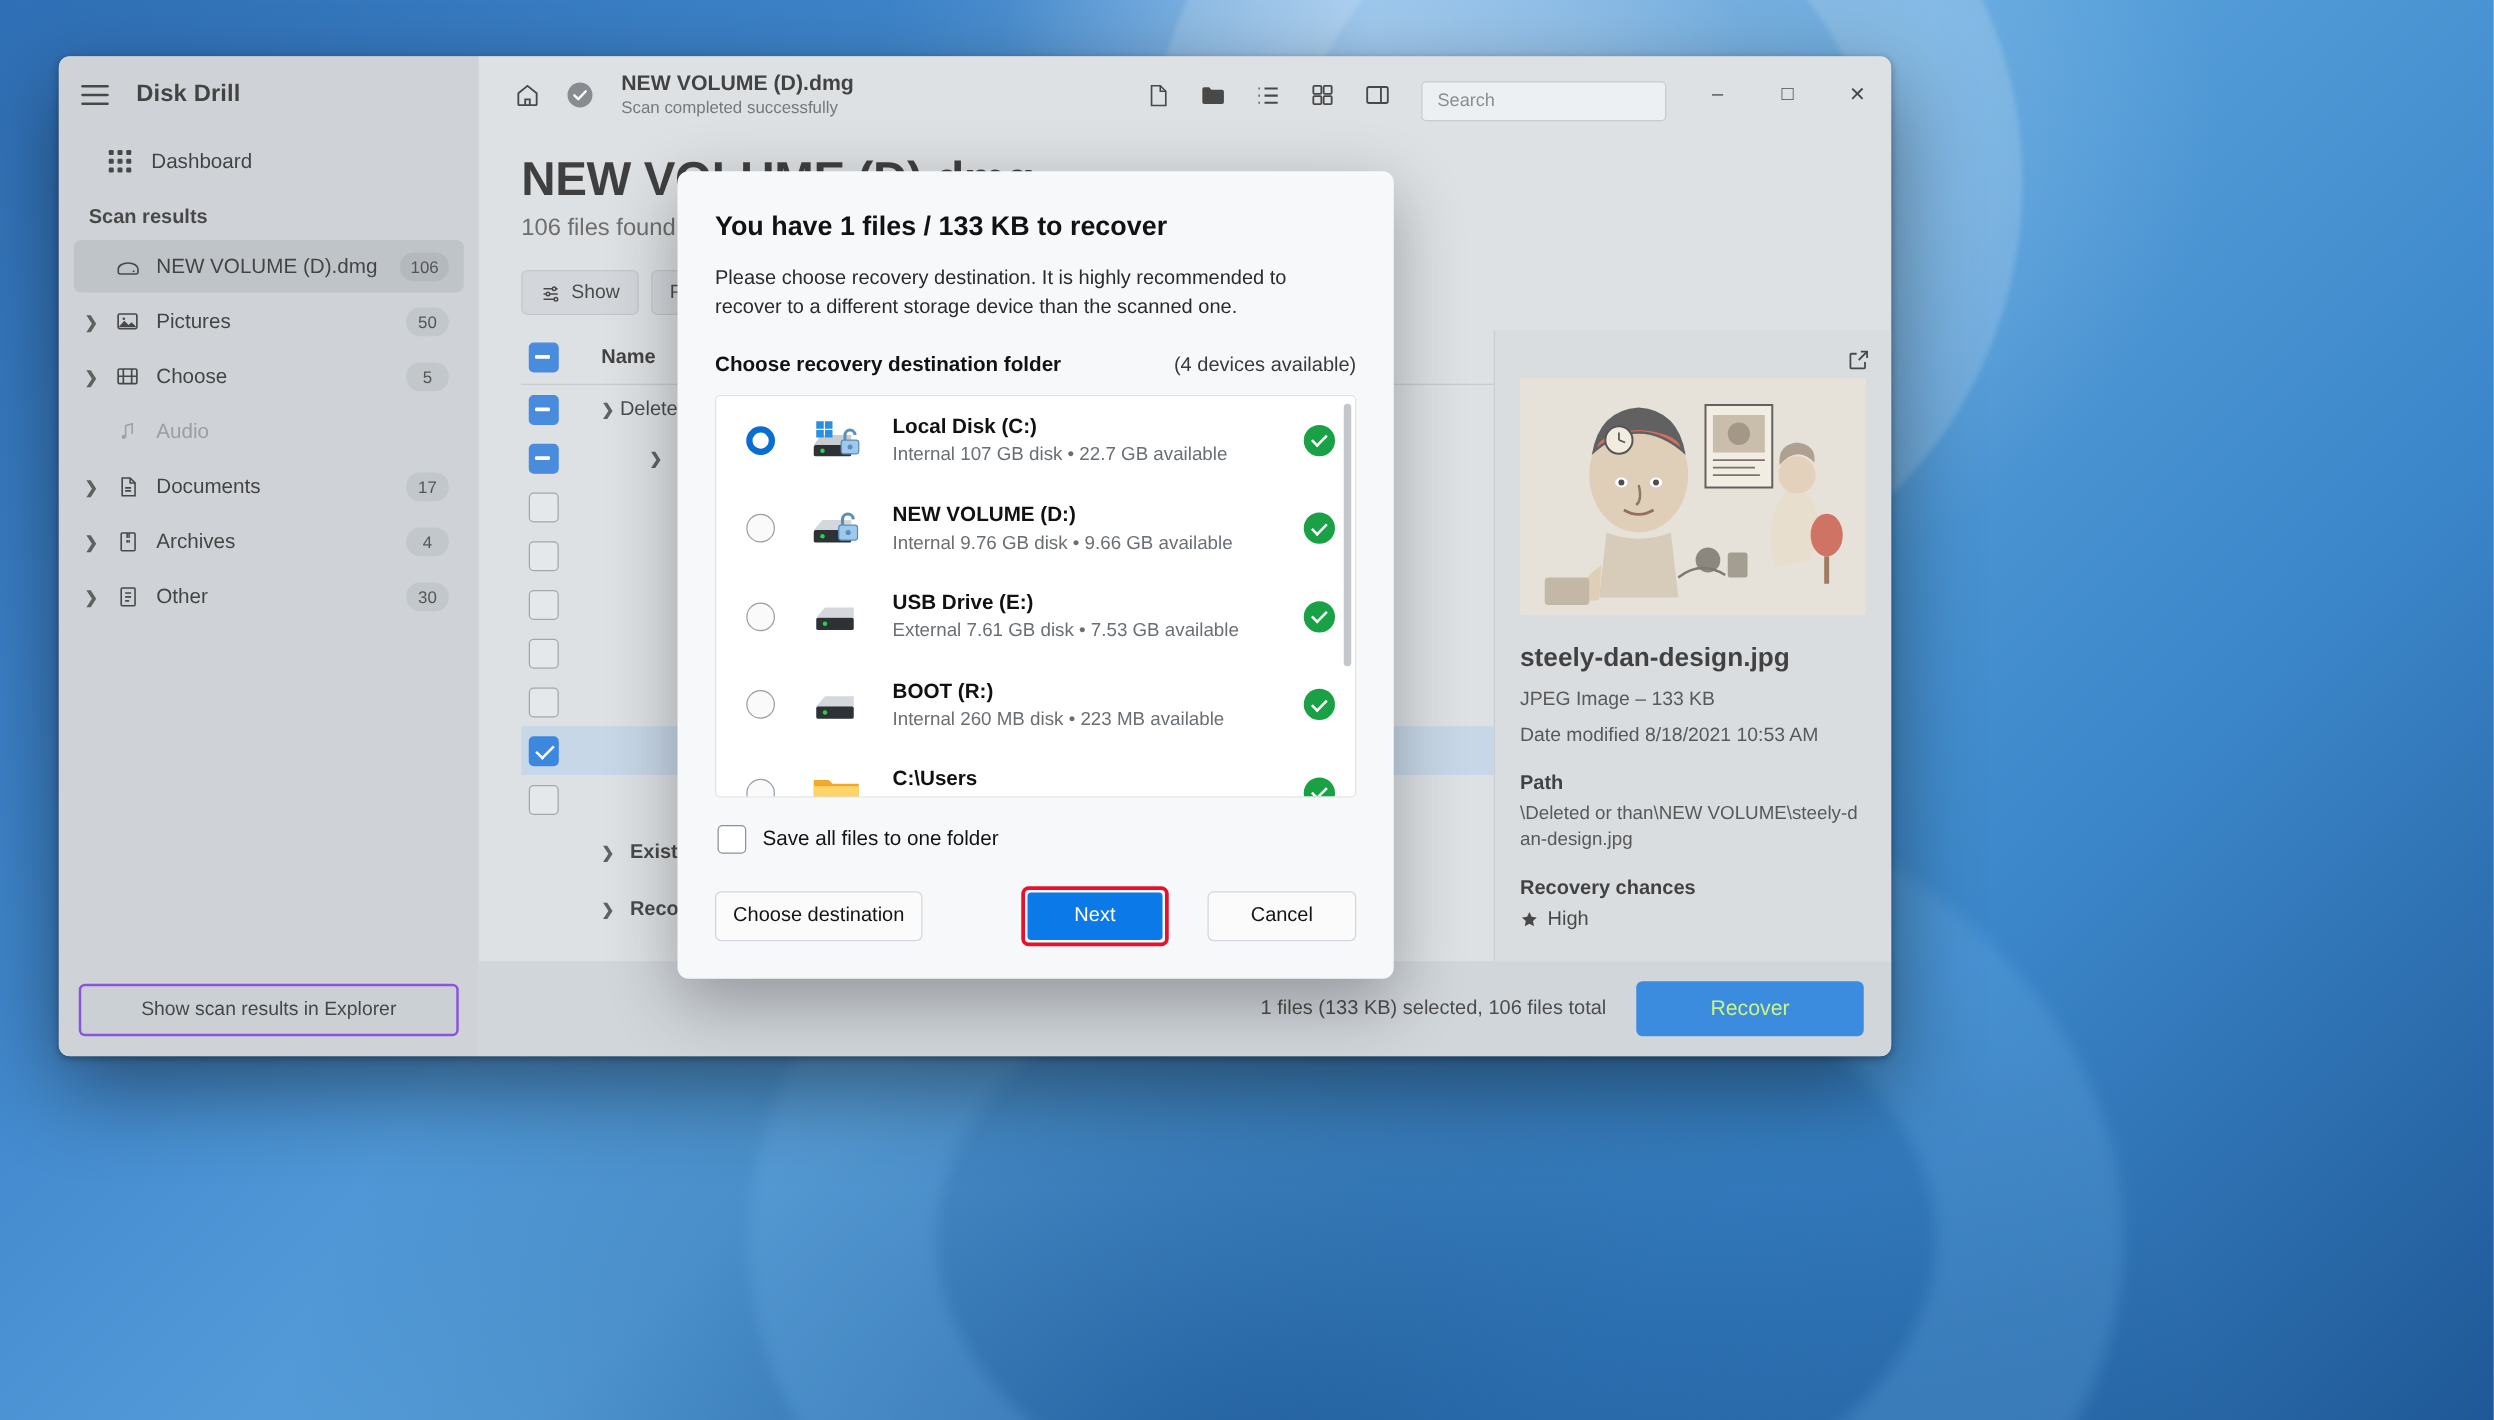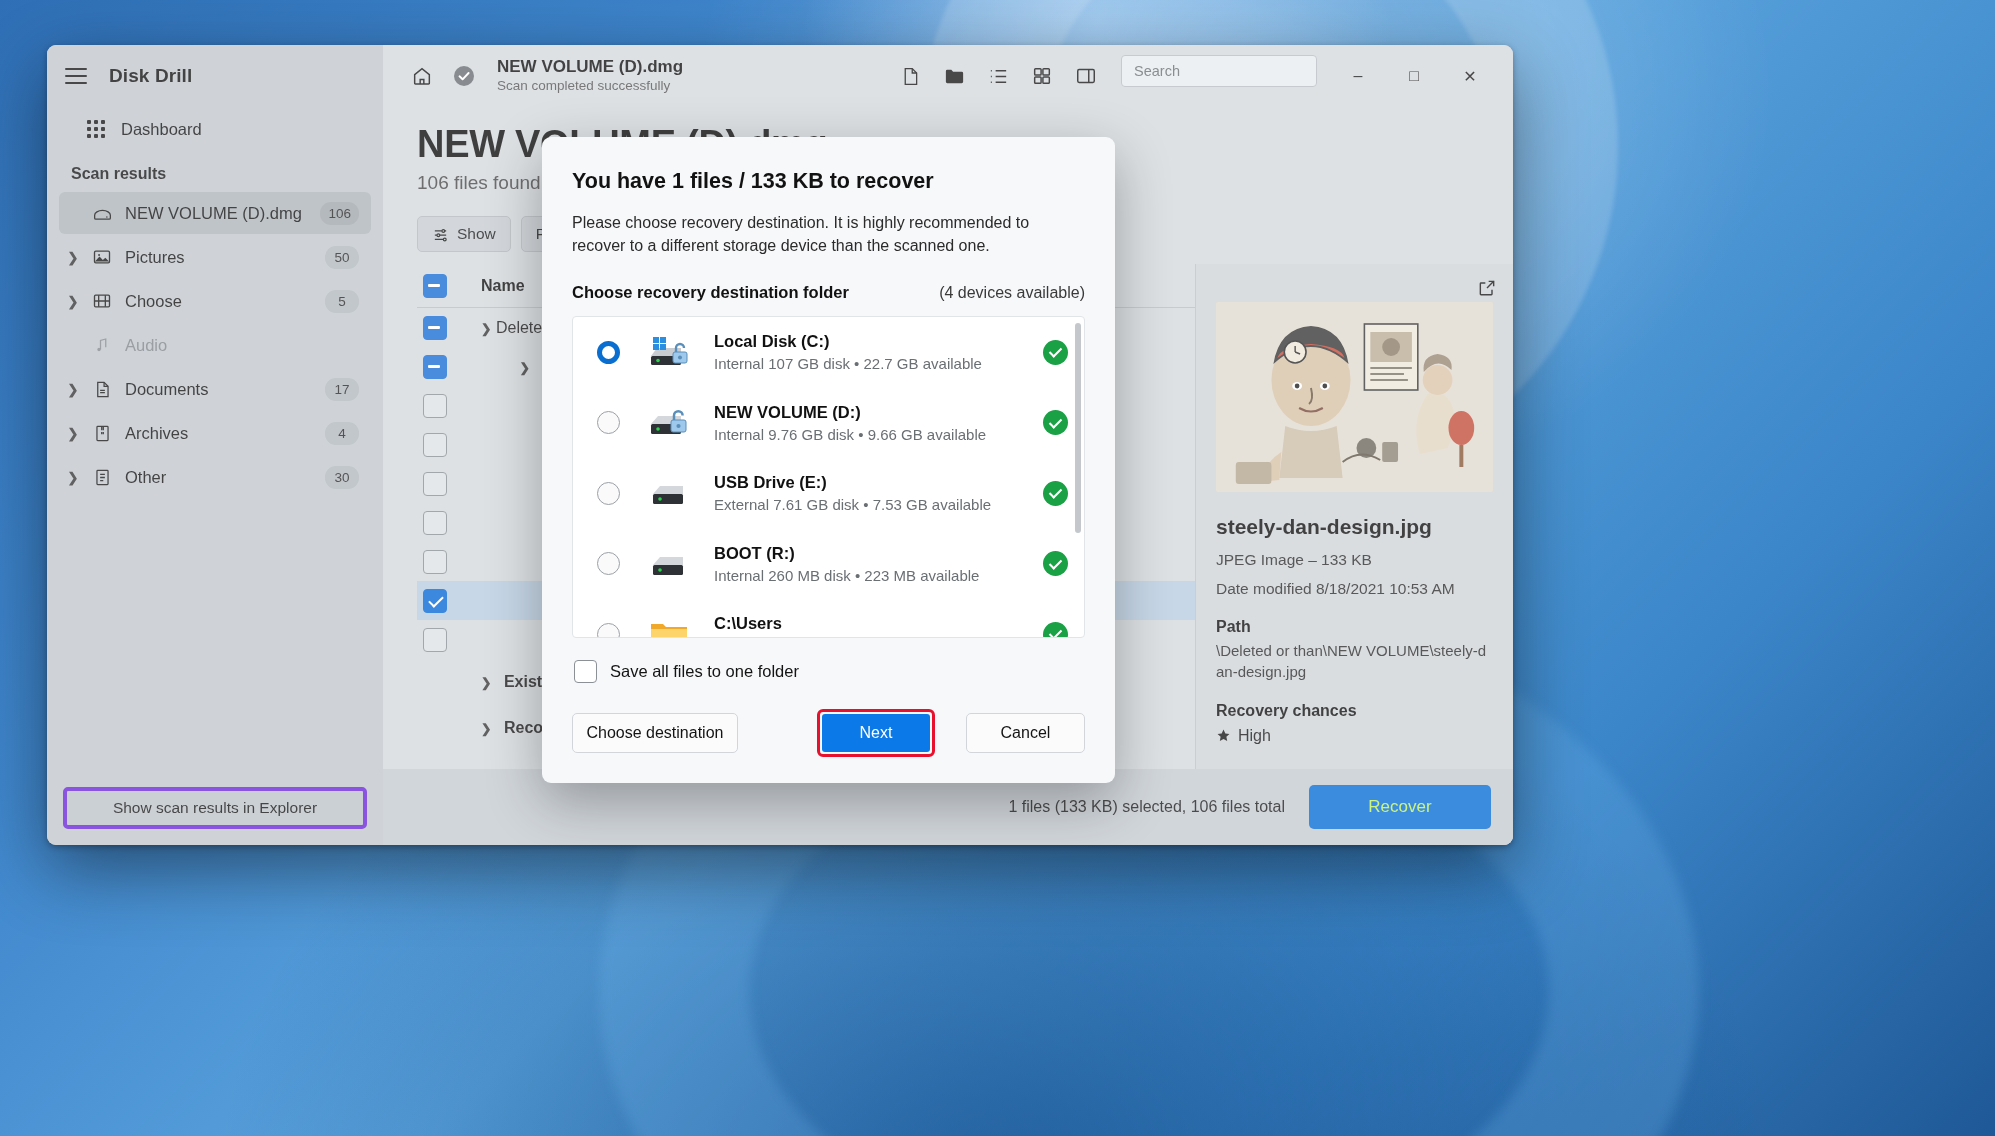--- a/index.html
+++ b/index.html
@@ -126,21 +126,21 @@
     min-width: 34px; height: 23px;
     display: flex; align-items: center; justify-content: center;
     font-size: 13.5px; color: #2a2a2a; padding: 0 8px;
   }
   .tree-item.selected .count-badge { background: #a2a8ae; }
 
   .sidebar-footer { margin-top: auto; padding: 12px 16px 16px; }
   .explorer-btn {
     width: 100%; height: 42px;
     background: #bfc5cb;
-    border: 4px solid #6d28d9;
+    border: 2px solid #6d28d9;
     border-radius: 5px;
     font-size: 15.5px; color: #171717;
     cursor: pointer;
     font-family: inherit;
   }
 
   
   .main {
     flex: 1; min-width: 0;
     background: #d5dade;
@@ -155,21 +155,21 @@
   }
   .tb-icon {
     width: 42px; height: 42px;
     display: flex; align-items: center; justify-content: center;
     border-radius: 5px; cursor: pointer; flex-shrink: 0;
   }
   .scan-status { display: flex; flex-direction: column; margin-left: 12px; min-width: 0; }
   .scan-title { font-size: 17px; font-weight: 600; color: #131313; line-height: 1.15; }
   .scan-sub { font-size: 13.5px; color: #575757; line-height: 1.3; }
 
-  .tb-right { margin-left: auto; display: flex; align-items: flex-start; gap: 2px; padding-right: 16px; }
+  .tb-right { margin-left: auto; display: flex; align-items: flex-end; gap: 2px; padding-right: 0; }
   .search-box {
     width: 196px; height: 32px;
     background: #e9edf0;
     border: 1px solid #b9bfc5;
     border-radius: 4px;
     display: flex; align-items: center;
     padding: 0 8px 0 12px;
     margin: 0 12px;
   }
   .search-box input {

